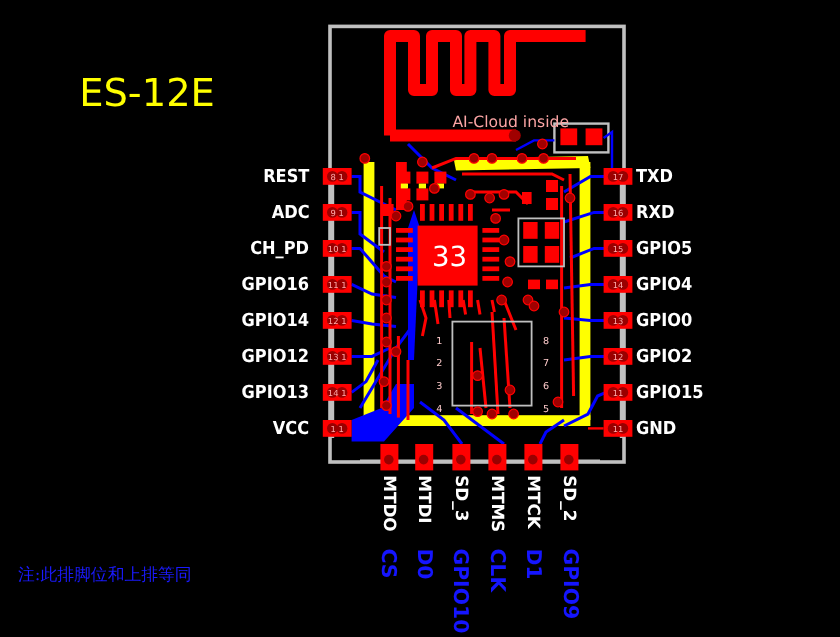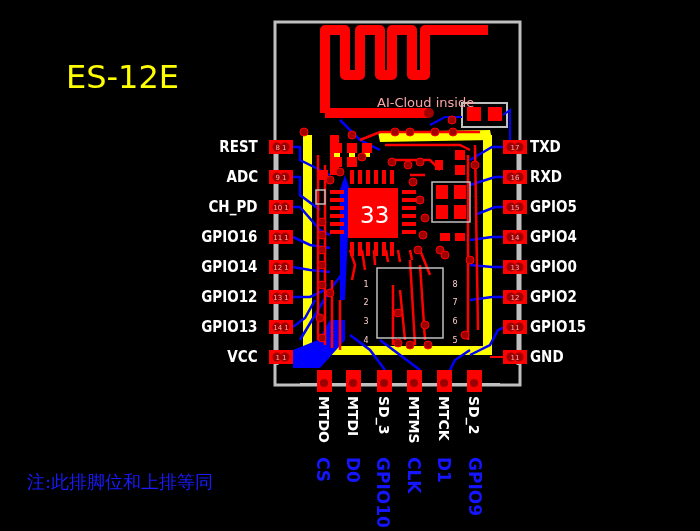--- a/index.html
+++ b/index.html
@@ -3,21 +3,21 @@
 <meta charset="utf-8">
 <style>
   html,body{margin:0;padding:0;background:#000;}
   body{width:700px;height:531px;position:relative;overflow:hidden;font-family:"Liberation Sans",sans-serif;}
   .title{position:absolute;left:66px;top:58px;color:#ffff00;font-size:32px;font-family:"DejaVu Sans",sans-serif;letter-spacing:0px;}
   svg{position:absolute;left:0;top:0;}
   .lbl-left{position:absolute;right:442px;color:#fff;font-size:15px;font-family:"DejaVu Sans",sans-serif;font-weight:bold;text-align:right;white-space:nowrap;transform:scaleX(0.9);transform-origin:right center;}
   .lbl-right{position:absolute;left:530px;color:#fff;font-size:15px;font-family:"DejaVu Sans",sans-serif;font-weight:bold;white-space:nowrap;transform:scaleX(0.9);transform-origin:left center;}
   .lbl-bottom{position:absolute;top:396px;color:#fff;font-size:14px;font-family:"DejaVu Sans",sans-serif;font-weight:bold;writing-mode:vertical-rl;white-space:nowrap;}
   .lbl-alt{position:absolute;top:457px;color:#1515ff;font-size:17px;font-family:"DejaVu Sans",sans-serif;font-weight:bold;writing-mode:vertical-rl;white-space:nowrap;}
-  .note{position:absolute;left:27px;top:470px;color:#1a1aff;font-size:18px;font-family:"DejaVu Serif",serif;white-space:nowrap;}
+  .note{position:absolute;left:15px;top:470px;color:#1a1aff;font-size:14px;font-family:"DejaVu Serif",serif;white-space:nowrap;}
   .antenna-text{position:absolute;left:332px;top:95px;color:#fca5a5;font-size:13px;font-family:"DejaVu Sans",sans-serif;white-space:nowrap;margin-left:45px;}
   .chip-text{position:absolute;left:360px;top:202px;color:#ffffff;font-size:23px;font-family:"DejaVu Sans",sans-serif;}
 </style>
 </head>
 <body>
 
 <svg width="700" height="531" viewBox="0 0 700 531">
 
   <rect x="275" y="22" width="245" height="363" fill="none" stroke="#c0c0c0" stroke-width="3"></rect>
 

